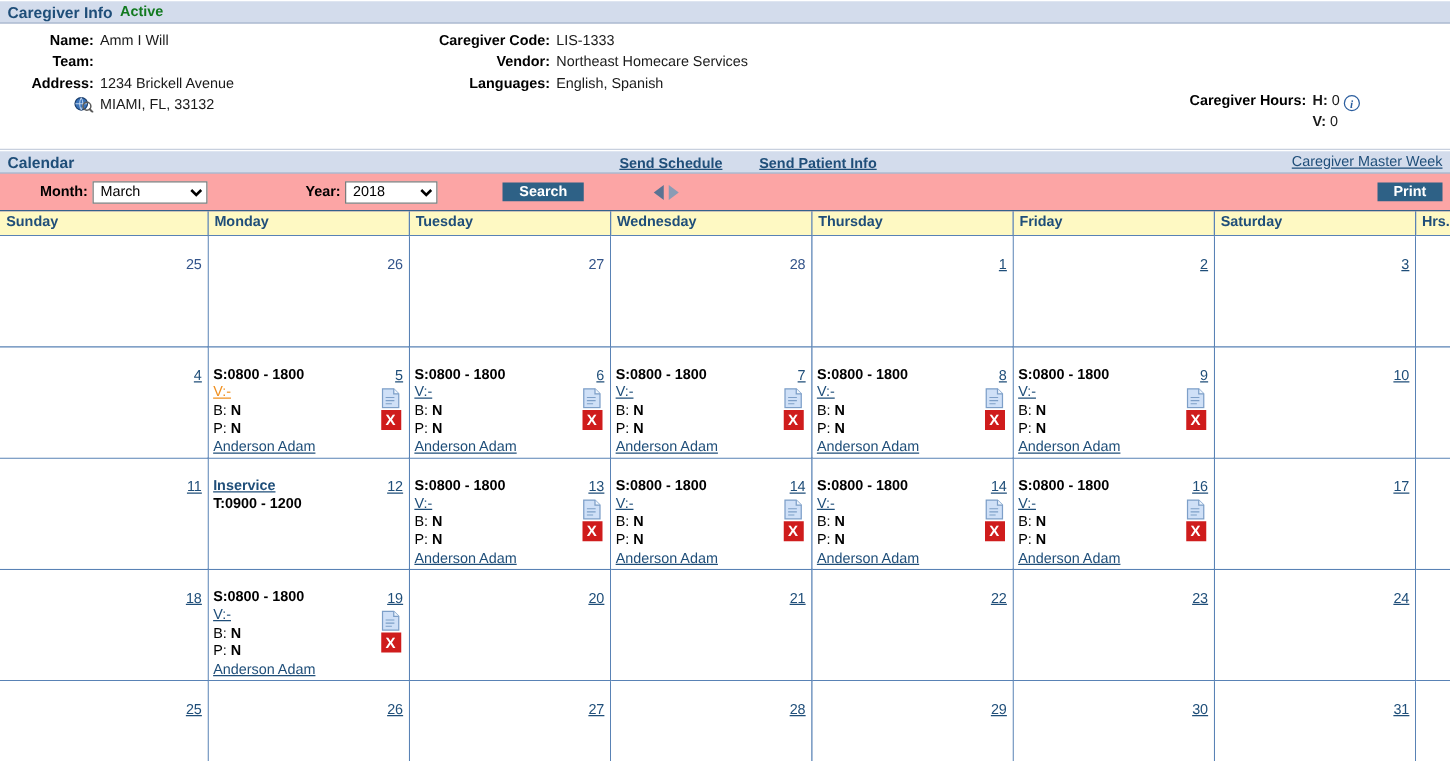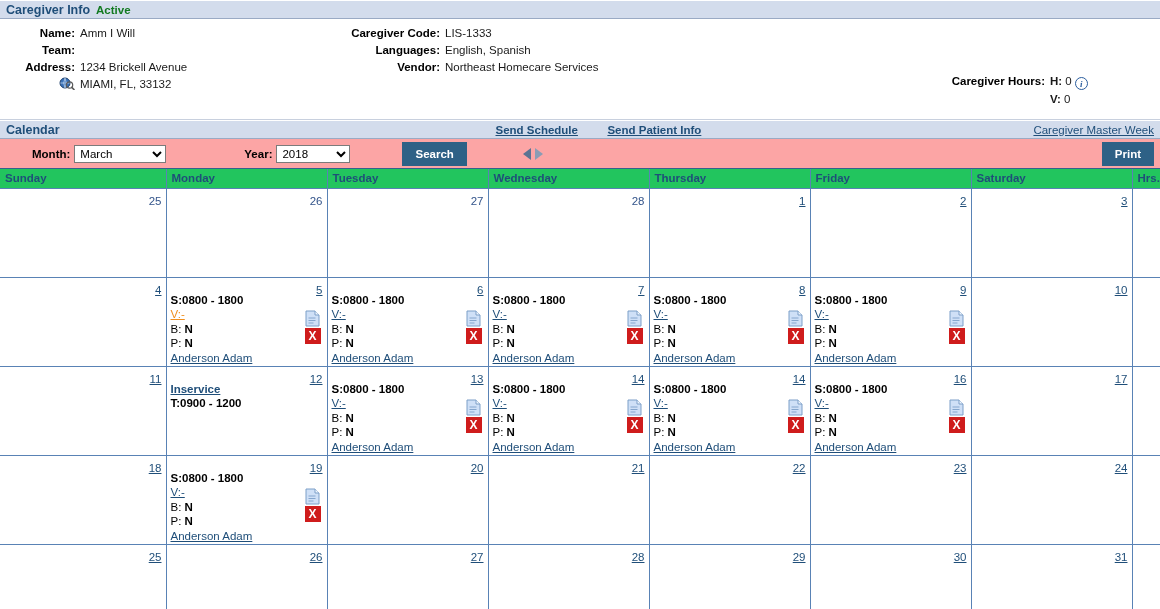--- a/index.html
+++ b/index.html
@@ -94,40 +94,40 @@
     padding: 0 1px;
   }
   #month-select { width: 92px; }
   #year-select { width: 74px; }
   .btn-blue {
     background: #2e6186;
     color: #ffffff;
     font-weight: bold;
     font-size: 11.5px;
     border: none;
-    height: 24px;
+    height: 15px;
     padding: 0 13px;
     font-family: "Liberation Sans", sans-serif;
     cursor: pointer;
   }
   .arrow-nav { display: flex; gap: 4px; align-items: center; }
   .tri { width: 0; height: 0; cursor: pointer; }
   .tri-l { border-top: 6px solid transparent; border-bottom: 6px solid transparent; border-right: 8px solid #5a7393; }
   .tri-r { border-top: 6px solid transparent; border-bottom: 6px solid transparent; border-left: 8px solid #8a9cb5; }
 
   .bar-link {
     color: #1F4E79; text-decoration: underline; font-weight: bold;
     font-size: 11.5px; margin-left: 26px; cursor: pointer;
   }
   .bar-link.plain { font-weight: normal; }
 
   
   table.cal { border-collapse: collapse; width: 1160px; table-layout: fixed; }
   table.cal th {
-    background: #22c55e;
+    background: #fef9c3;
     color: #1F4E79;
     font-size: 11.5px;
     font-weight: bold;
     text-align: left;
     padding: 2px 0 2px 5px;
     height: 19px;
     border-right: 1px solid #5982b5;
     border-bottom: 1px solid #5982b5;
   }
   table.cal th:last-child { border-right: none; }
@@ -138,21 +138,21 @@
     height: 89px;
     padding: 0;
     background: #ffffff;
     position: relative;
   }
   table.cal td:last-child { border-right: none; }
   td.dim { background: #f3f3f3; }
   td.hrs { background: #ffffff; }
 
   .daynum {
-    position: absolute; top: 6px; right: 4px;
+    position: absolute; top: 17px; right: 4px;
     font-size: 11.5px; color: #1F4E79;
   }
   .daynum.link { text-decoration: underline; cursor: pointer; }
   .daynum.plain { color: #33548a; }
 
   .cellbody {
     padding: 15px 4px 0 4px;
     font-size: 11.5px;
     line-height: 14.5px;
   }
@@ -214,26 +214,26 @@
       <div class="info-val">MIAMI, FL, 33132</div>
     </div>
   </div>
 
   <div class="info-col col2">
     <div class="info-row">
       <div class="info-label">Caregiver Code:</div>
       <div class="info-val">LIS-1333</div>
     </div>
     <div class="info-row">
+      <div class="info-label">Vendor:</div>
+      <div class="info-val">Northeast Homecare Services</div>
+    </div>
+    <div class="info-row">
       <div class="info-label">Languages:</div>
       <div class="info-val">English, Spanish</div>
-    </div>
-    <div class="info-row">
-      <div class="info-label">Vendor:</div>
-      <div class="info-val">Northeast Homecare Services</div>
     </div>
   </div>
 
 
   <div class="info-col col4">
     <div class="info-row">
       <div class="info-label">Caregiver Hours:</div>
       <div class="info-val">
         <b>H:</b>
         <span>0</span><span class="info-icon">i</span>

